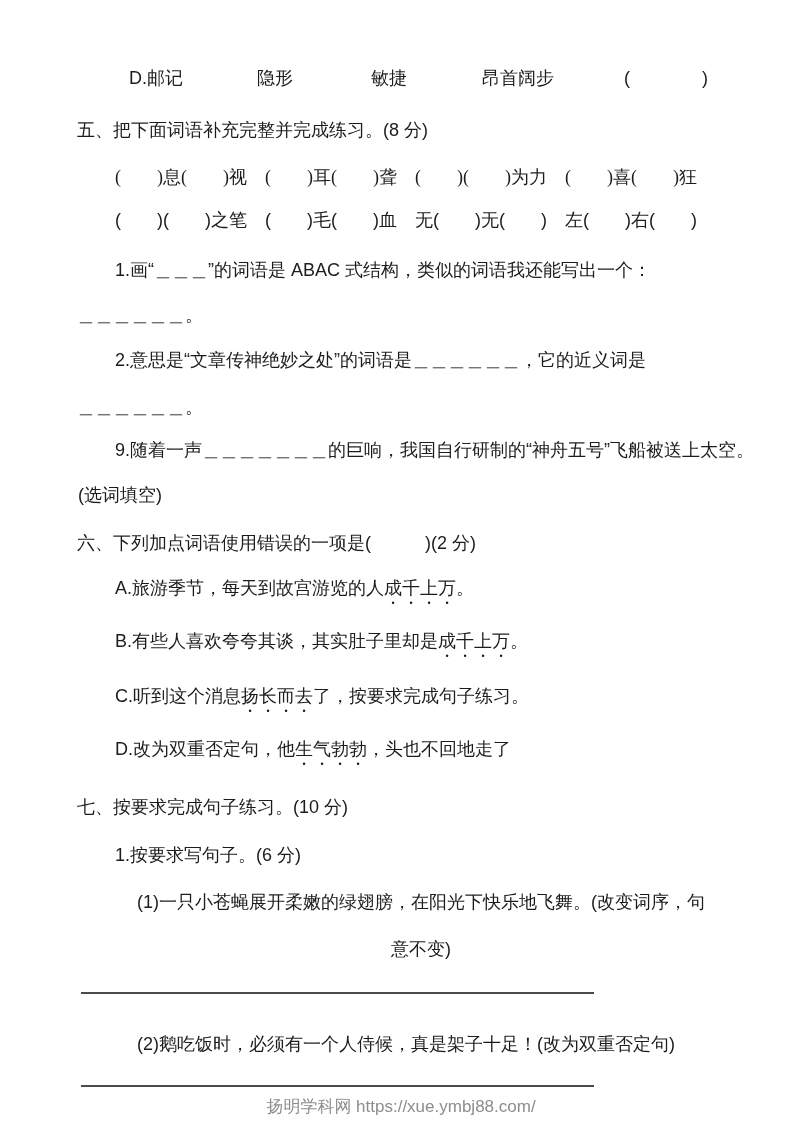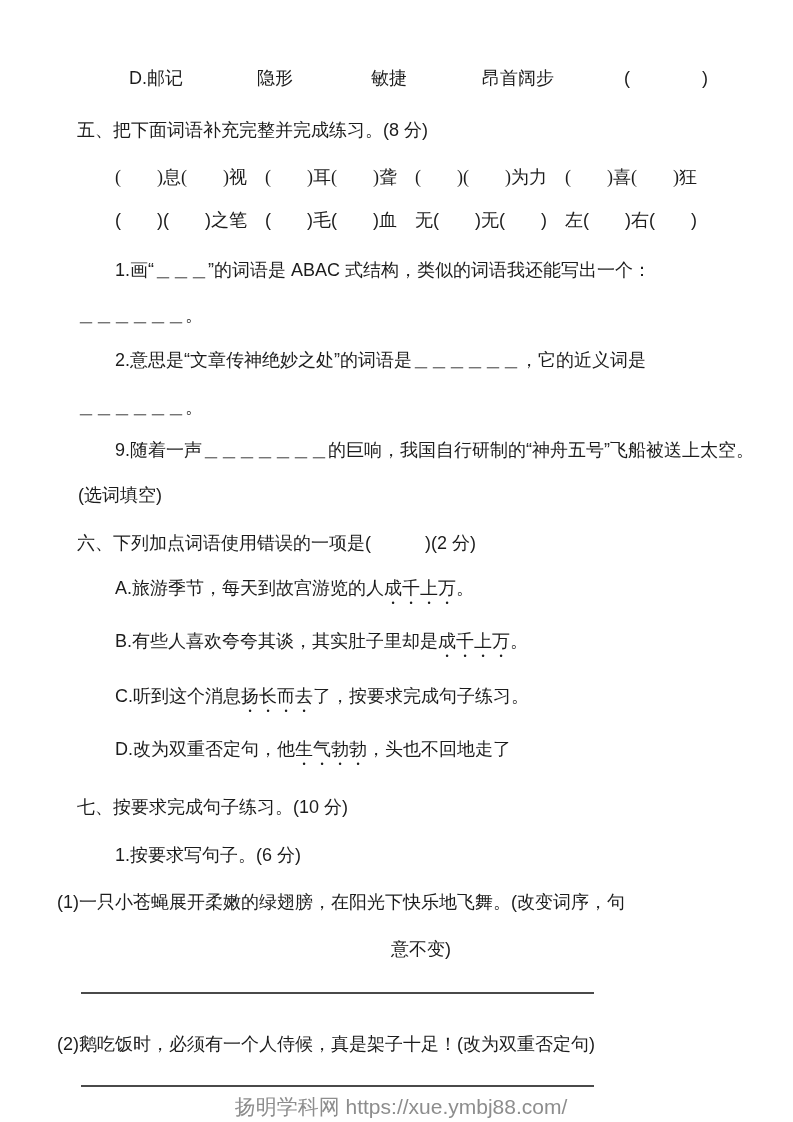--- a/index.html
+++ b/index.html
@@ -17,21 +17,21 @@
     font-size: 18px;
     line-height: 24px;
     color: #1c1c1c;
     -webkit-font-smoothing: antialiased;
   }
   .line { margin: 0 0 22px 0; white-space: nowrap; }
 
   
   .indent-section { margin-left: 20px; }   
   .indent-item    { margin-left: 58px; }   
-  .indent-sub     { }   
+  .indent-sub     { margin-left: 80px; }   
   .indent-cont    { margin-left: 20px; }   
   .indent-hint    { margin-left: 21px;  }   
 
   
   .qrow span { display: inline-block; }
   .qrow .w-label { width: 123px; margin-left: 14px; }
   .qrow .w-a { width: 109px; }
   .qrow .w-b { width: 106px; }
   .qrow .w-c { width: 137px; }
 
@@ -66,21 +66,21 @@
     border-bottom: 2px solid #4a4a4a;
   }
   .answer-line-1 { margin-top: 9px; margin-bottom: 38px; }
   .answer-line-2 { margin-top: 29px; margin-bottom: 8px; }
   .sentence2 { margin-bottom: 0; }
 
   
   .footer {
     text-align: center;
     color: #8d8d8d;
-    font-size: 21px;
+    font-size: 17px;
     margin-left: -20px;
   }
 </style>
 </head>
 <body>
 
 <div class="line indent-item qrow mb-28">
   <span class="w-label">D.邮记</span>
   <span class="w-a">隐形</span>
   <span class="w-b">敏捷</span>

